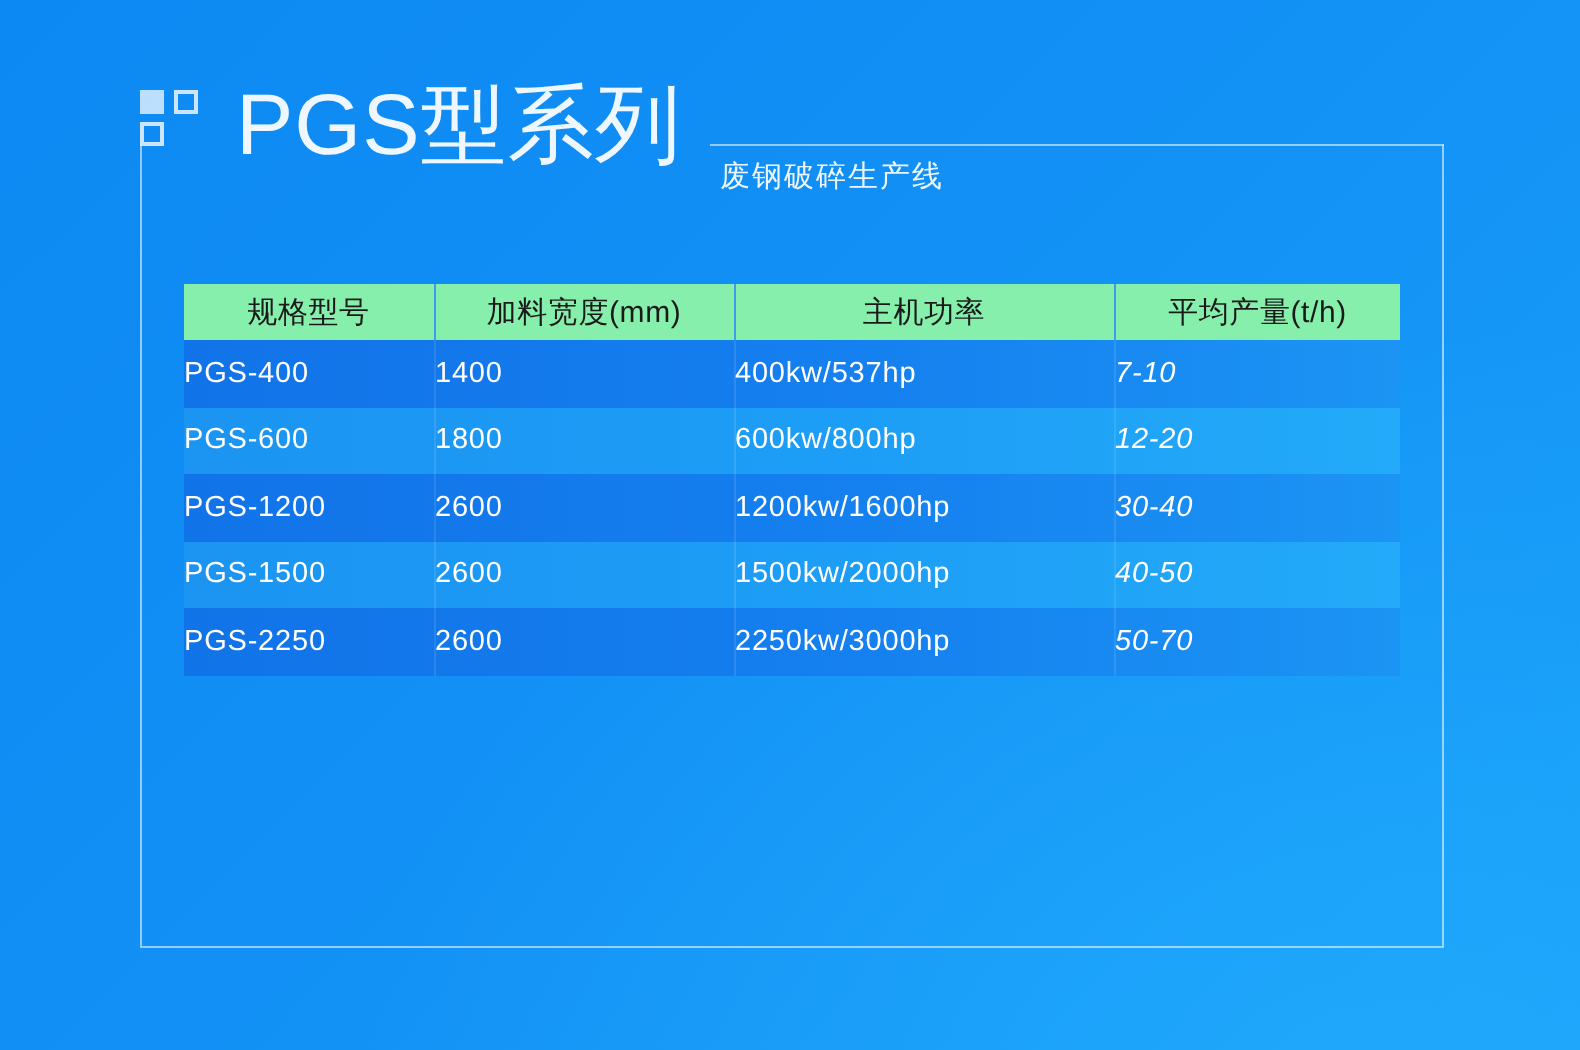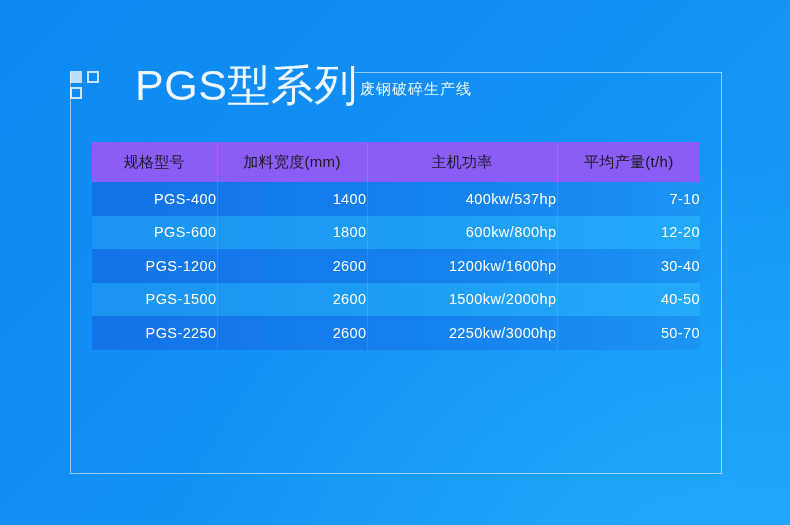--- a/index.html
+++ b/index.html
@@ -43,25 +43,24 @@
     width: 367px;
     height: 1px;
     background: rgba(255,255,255,0.55);
     pointer-events: none;
   }
 
   
   .title-row {
     position: absolute;
     left: 70px;
-    top: 50px;
+    top: 34px;
     display: flex;
-    align-items: flex-end;
+    align-items: center;
     height: 58px;
-    gap: 17px;
   }
 
   .title-icon {
     width: 30px;
     height: 28px;
     position: relative;
     margin-right: 18px;
     margin-bottom: 9px;
     flex: none;
   }
@@ -110,40 +109,40 @@
   .spec-table {
     position: absolute;
     left: 92px;
     top: 142px;
     width: 608px;
     border-collapse: collapse;
     table-layout: fixed;
   }
 
   .spec-table th {
-    height: 40px;
+    height: 28px;
     font-size: 15px;
     font-weight: 400;
     color: #1a1a1a;
-    background: #8b5cf6;
+    background: #86efac;
     text-align: center;
     border-right: 1px solid #3f9bf0;
     letter-spacing: 0.3px;
   }
   .spec-table th:last-child { border-right: none; }
 
   .spec-table td {
     height: 33.5px;
     font-size: 14.5px;
     color: #ffffff;
-    text-align: right;
+    text-align: left;
     letter-spacing: 0.4px;
     border-right: 1px solid rgba(255,255,255,0.10);
   }
-  .spec-table td:last-child { border-right: none; }
+  .spec-table td:last-child { border-right: none; font-style: italic; }
 
   .spec-table tbody tr:nth-child(odd) {
     background: linear-gradient(90deg, #1173e8 0%, #1580ef 55%, #1b94f4 100%);
   }
   .spec-table tbody tr:nth-child(even) {
     background: linear-gradient(90deg, #1b94f2 0%, #1d9ef6 55%, #23aaf9 100%);
   }
 
   
   col.c1 { width: 125px; }

